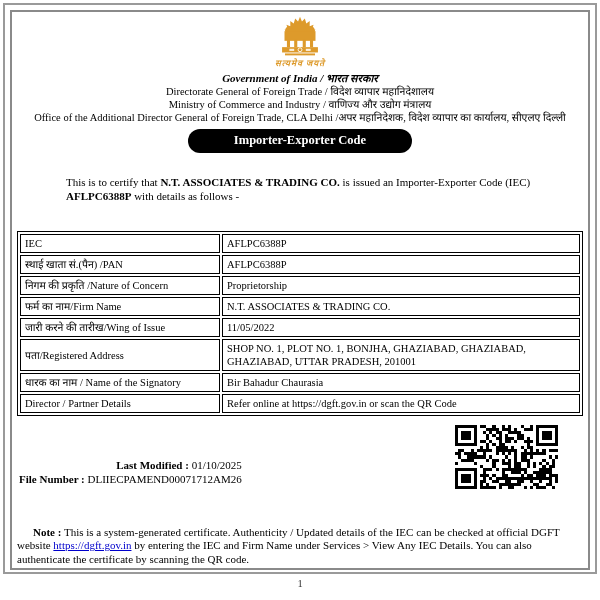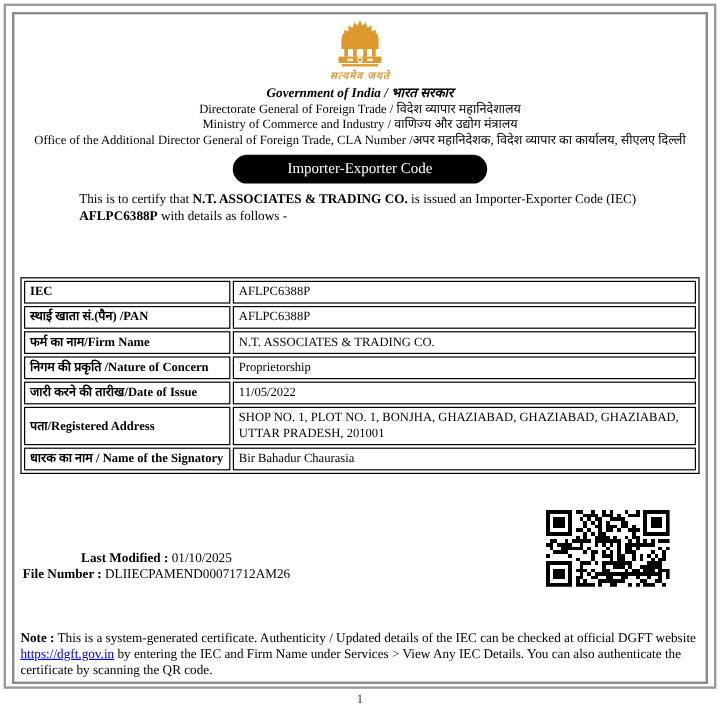--- a/index.html
+++ b/index.html
@@ -11,40 +11,40 @@
 
   .content { position: absolute; left: 14px; top: 12px; right: 14px; bottom: 33px; text-align: center; color: #000; }
 
   .emblem-wrap { margin-top: 2px; line-height: 0; }
   .emblem-motto { font-size: 8.5px; font-weight: bold; color: #DD9A2B; line-height: 10px; letter-spacing: 1px; font-style: italic; }
 
   .hdr { font-size: 10.5px; line-height: 13px; }
   .hdr.b1 { font-weight: bold; font-size: 11px; margin-top: 3px; line-height: 14px; font-style: italic; }
   .hdr.wrap2 { line-height: 13px; padding: 0 6px; }
 
-  .badge { display: inline-block; background: #000; color: #fff; font-weight: normal; font-size: 12.5px;
-           border-radius: 13px; padding: 4px 46px 5px; margin: 5px auto 4px; }
+  .badge { display: inline-block; background: #000; color: #fff; font-weight: bold; font-size: 12.5px;
+           border-radius: 13px; padding: 4px 46px 5px; margin: 5px auto 20px; }
 
   .intro { text-align: left; font-size: 11px; line-height: 14px; margin: 2px 50px 0 52px; }
   .intro b { font-weight: bold; }
 
   table.iec { position: absolute; left: 3px; right: 3px; top: 219px; width: 566px;
               border-collapse: separate; border-spacing: 2px; border: 1px solid #000; table-layout: fixed; }
   table.iec td { border: 1px solid #000; font-size: 10.5px; line-height: 13px; text-align: left;
                  padding: 2px 4px; vertical-align: middle; background: #fff; }
-  table.iec td.lbl { width: 172px; font-weight: bold; }
+  table.iec td.lbl { width: 200px; font-weight: normal; }
 
   .qr { position: absolute; left: 441px; top: 413px; width: 103px; height: 64px; background: #fff; }
   .qr svg { width: 100%; height: 100%; display: block; }
 
-  .footer-block { position: absolute; left: 5px; top: 446px; text-align: center; font-size: 11px; line-height: 14px; }
+  .footer-block { position: absolute; left: 5px; top: 446px; text-align: right; font-size: 11px; line-height: 14px; }
   .footer-block b { font-weight: bold; }
 
   .note { position: absolute; left: 3px; right: 3px; bottom: 1px; text-align: left; font-size: 11px; line-height: 13.5px; }
-  .note b { font-weight: bold; }
+  .note b { font-weight: bold; margin-left: 16px; }
   .note a { color: #0000CC; text-decoration: underline; }
 
   .page-num { position: absolute; left: 0; right: 0; top: 578px; text-align: center; font-size: 10.5px; color: #333; }
 </style>
 </head>
 <body>
 
 <div class="canvas">
   <div class="frame-outer"></div>
   <div class="frame-inner"></div>
@@ -69,55 +69,59 @@
         <circle cx="32" cy="36.2" r="2" fill="none" stroke="#fff" stroke-width="0.9"></circle>
         <rect x="21" y="35.2" width="5" height="2.2" fill="#fff" opacity="0.85"></rect>
         <rect x="38" y="35.2" width="5" height="2.2" fill="#fff" opacity="0.85"></rect>
       </svg>
       <div class="emblem-motto">सत्यमेव जयते</div>
     </div>
 
     <div class="hdr b1">Government of India / भारत सरकार</div>
     <div class="hdr">Directorate General of Foreign Trade / विदेश व्यापार महानिदेशालय</div>
     <div class="hdr">Ministry of Commerce and Industry / वाणिज्य और उद्योग मंत्रालय</div>
-    <div class="hdr wrap2">Office of the Additional Director General of Foreign Trade, CLA Number /अपर महानिदेशक, विदेश व्यापार का कार्यालय, सीएलए दिल्ली</div>
+    <div class="hdr wrap2">Office of the Additional Director General of Foreign Trade, CLA Delhi /अपर महानिदेशक, विदेश व्यापार का कार्यालय, सीएलए दिल्ली</div>
 
     <div class="badge">Importer-Exporter Code</div>
 
     <div class="intro"><span>This is to certify that </span><b>N.T. ASSOCIATES &amp; TRADING CO.</b><span> is issued an Importer-Exporter Code (IEC) </span><b>AFLPC6388P</b><span> with details as follows -</span></div>
 
     <table class="iec">
       <tbody>
         <tr>
           <td class="lbl">IEC</td>
           <td>AFLPC6388P</td>
         </tr>
         <tr>
           <td class="lbl">स्थाई खाता सं.(पैन) /PAN</td>
           <td>AFLPC6388P</td>
         </tr>
         <tr>
+          <td class="lbl">निगम की प्रकृति /Nature of Concern</td>
+          <td>Proprietorship</td>
+        </tr>
+        <tr>
           <td class="lbl">फर्म का नाम/Firm Name</td>
           <td>N.T. ASSOCIATES &amp; TRADING CO.</td>
         </tr>
         <tr>
-          <td class="lbl">निगम की प्रकृति /Nature of Concern</td>
-          <td>Proprietorship</td>
-        </tr>
-        <tr>
-          <td class="lbl">जारी करने की तारीख/Date of Issue</td>
+          <td class="lbl">जारी करने की तारीख/Wing of Issue</td>
           <td>11/05/2022</td>
         </tr>
         <tr>
           <td class="lbl">पता/Registered Address</td>
           <td>SHOP NO. 1, PLOT NO. 1, BONJHA, GHAZIABAD, GHAZIABAD, GHAZIABAD, UTTAR PRADESH, 201001</td>
         </tr>
         <tr>
           <td class="lbl">धारक का नाम / Name of the Signatory</td>
           <td>Bir Bahadur Chaurasia</td>
+        </tr>
+        <tr>
+          <td class="lbl">Director / Partner Details</td>
+          <td>Refer online at https://dgft.gov.in or scan the QR Code</td>
         </tr>
       </tbody>
     </table>
 
     <div class="qr">
       <svg viewBox="0 0 33 21" preserveAspectRatio="none" shape-rendering="crispEdges">
         <g fill="#000">
           <rect x="0" y="0" width="7" height="7"></rect>
             <rect x="26" y="0" width="7" height="7"></rect>
             <rect x="0" y="14" width="7" height="7"></rect>

